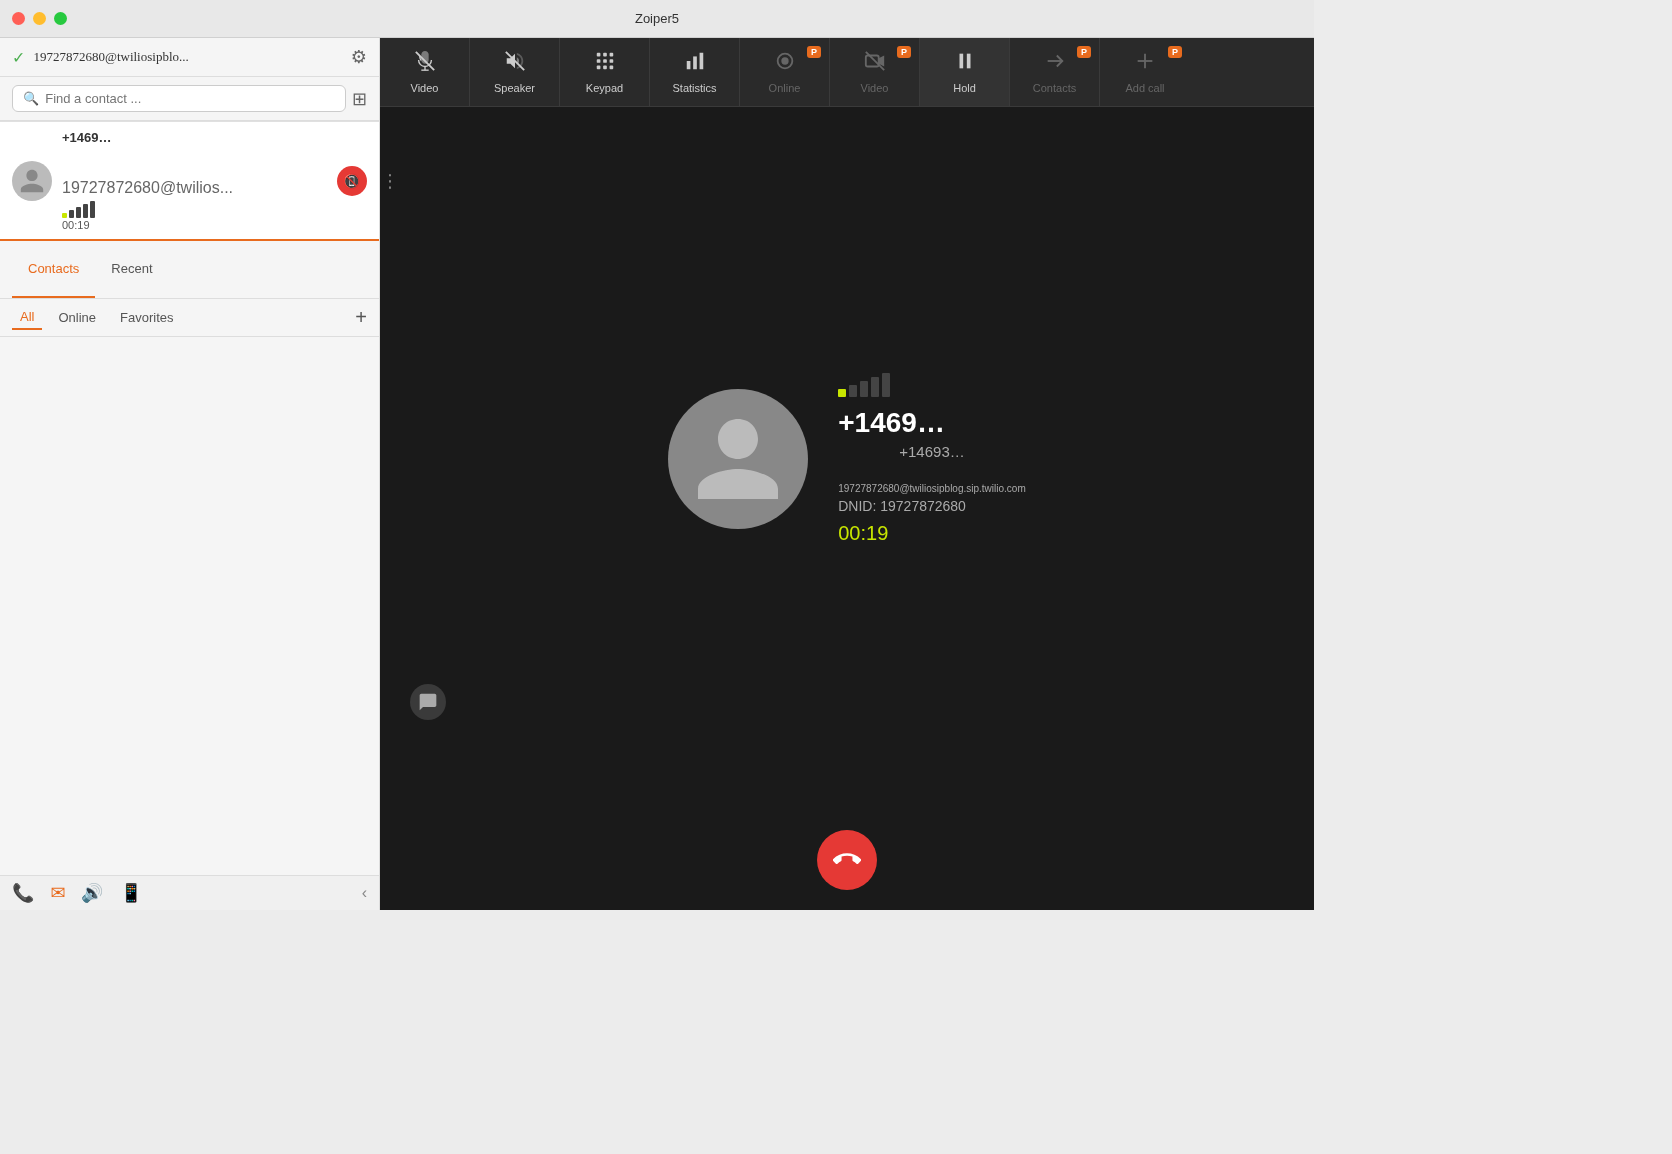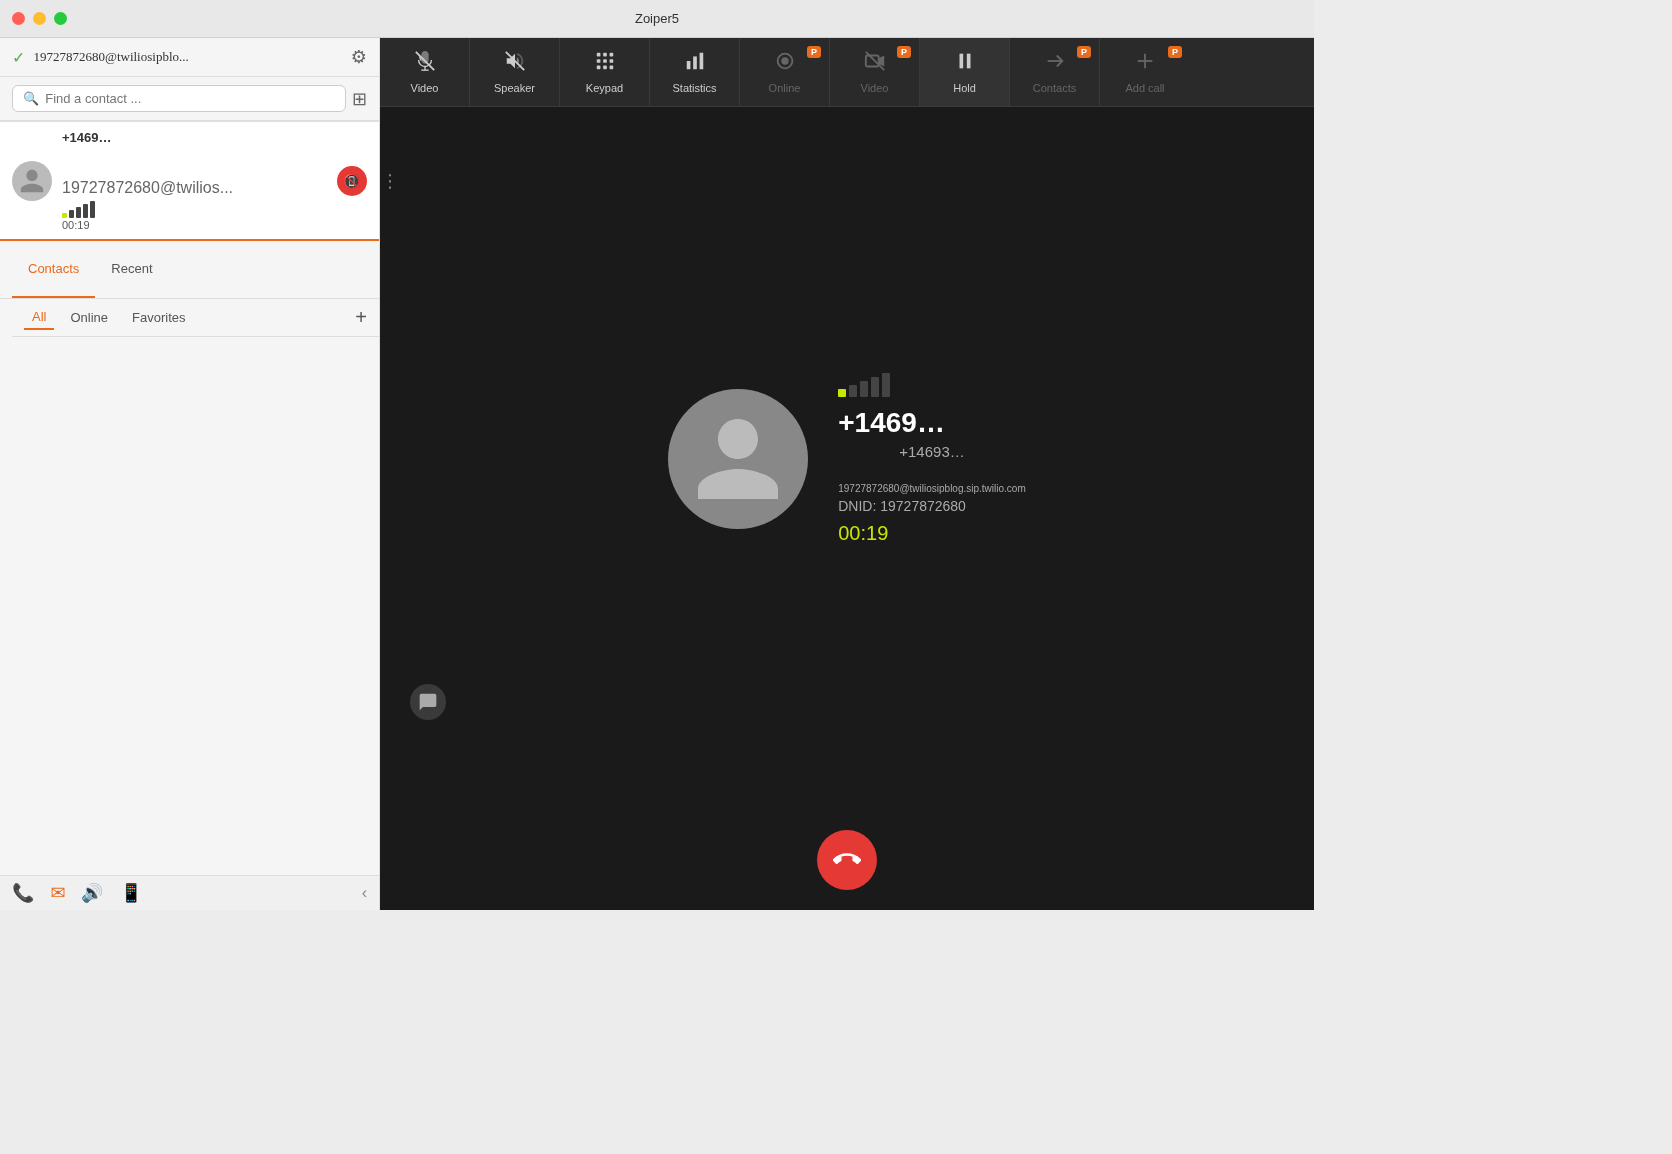--- a/index.html
+++ b/index.html
@@ -231,21 +231,20 @@
     }
 
     
     .sub-tabs-row {
       display: flex;
       align-items: center;
       background: #f5f5f5;
       border-bottom: 1px solid #ddd;
       padding: 6px 12px;
       gap: 8px;
-      margin-left: 12px;
     }
     .sub-tab {
       font-size: 13px;
       cursor: pointer;
       color: #555;
       padding: 4px 8px;
     }
     .sub-tab.active {
       color: #e86b1e;
       border-bottom: 2px solid #e86b1e;

